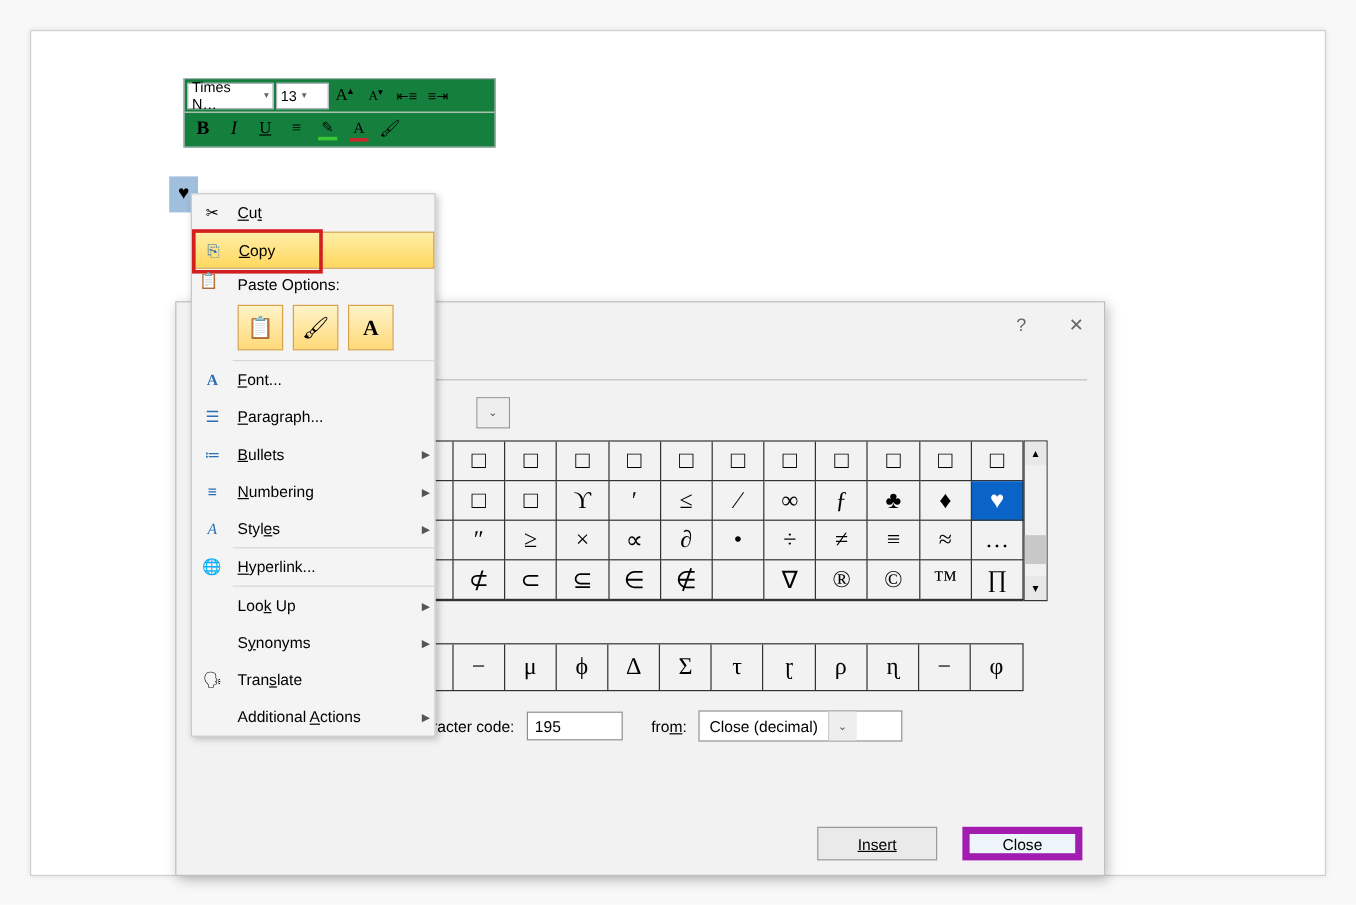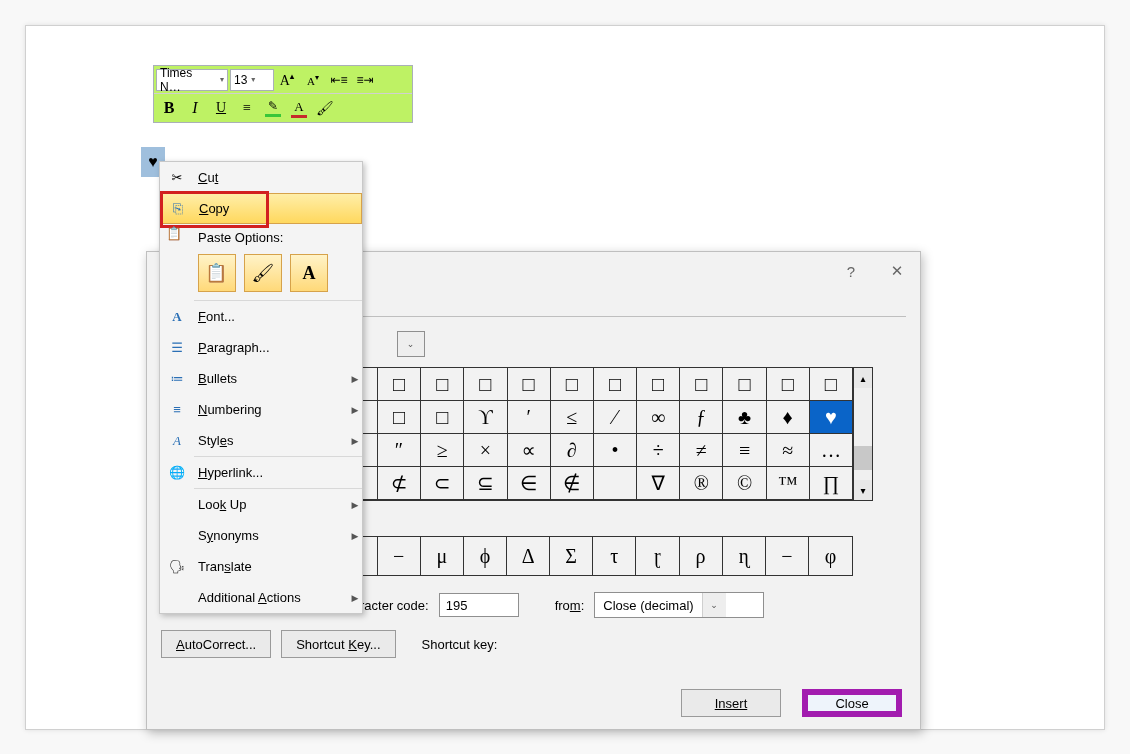--- a/index.html
+++ b/index.html
@@ -21,21 +21,21 @@
     border: 1px solid #d0d0d0;
     box-shadow: 0 0 5px rgba(0,0,0,0.1);
   }
 
   
   .mini-toolbar {
     position: absolute;
     left: 153px; top: 65px;
     width: 260px;
     border: 1px solid #aab0b8;
-    background: #bef264;
+    background: #15803d;
   }
   .mini-toolbar .row { display: flex; align-items: center; height: 28px; border-bottom: 1px solid #d0d0d0; padding: 0 2px; }
   .mini-toolbar .row:last-child { border-bottom: none; }
   .font-sel { display:flex; align-items:center; border:1px solid #aab0b8; background:#fff; height:22px; padding:0 3px; font-size:12px; }
   .font-sel span.tri { margin-left:4px; font-size:8px; color:#666; }
   .mini-toolbar .btn { width:24px; height:24px; display:flex; align-items:center; justify-content:center; margin:0 1px; }
   .mini-toolbar .btn span { font-size:14px; }
   .mini-toolbar .row2 .btn { font-family:"Times New Roman",serif; font-size:16px; }
   .hl-underline { display:flex; flex-direction:column; align-items:center; }
 
@@ -366,37 +366,27 @@
         <div class="cell">φ</div>
       </div>
 
     <div class="row-code">
       <span>Sy</span>
       <div style="flex:0 0 140px;"></div>
       <span><span class="ul">C</span>haracter code:</span>
       <div class="txtfield" style="width:80px;">
         <span>195</span>
       </div>
-      <span style="margin-left:26px;">fro<span class="ul">m</span>:</span>
+      <span style="margin-left:14px;">fro<span class="ul">m</span>:</span>
       <div class="combo" style="width:170px;">
         <span class="txt">Close (decimal)</span>
           <span class="drop">⌄</span>
       </div>
     </div>
 
-    <div class="row-btns">
-      <div class="push">
-        <span><span class="ul">A</span>utoCorrect...</span>
-      </div>
-      <div class="push">
-        <span>Shortcut <span class="ul">K</span>ey...</span>
-      </div>
-      <span class="sk-label">Shortcut key:</span>
-      <span></span>
-    </div>
   </div>
 
   <div class="dlg-footer">
     <div class="push">
         <span class="ul">Insert</span>
       </div>
     <div class="push primary">
         <span>Close</span>
       </div>
   </div>

